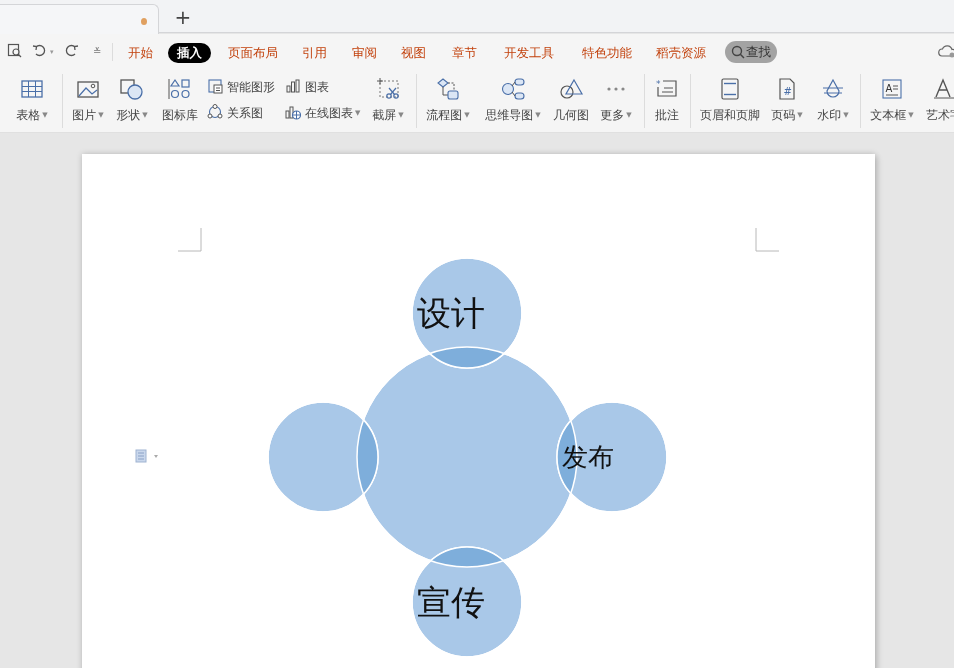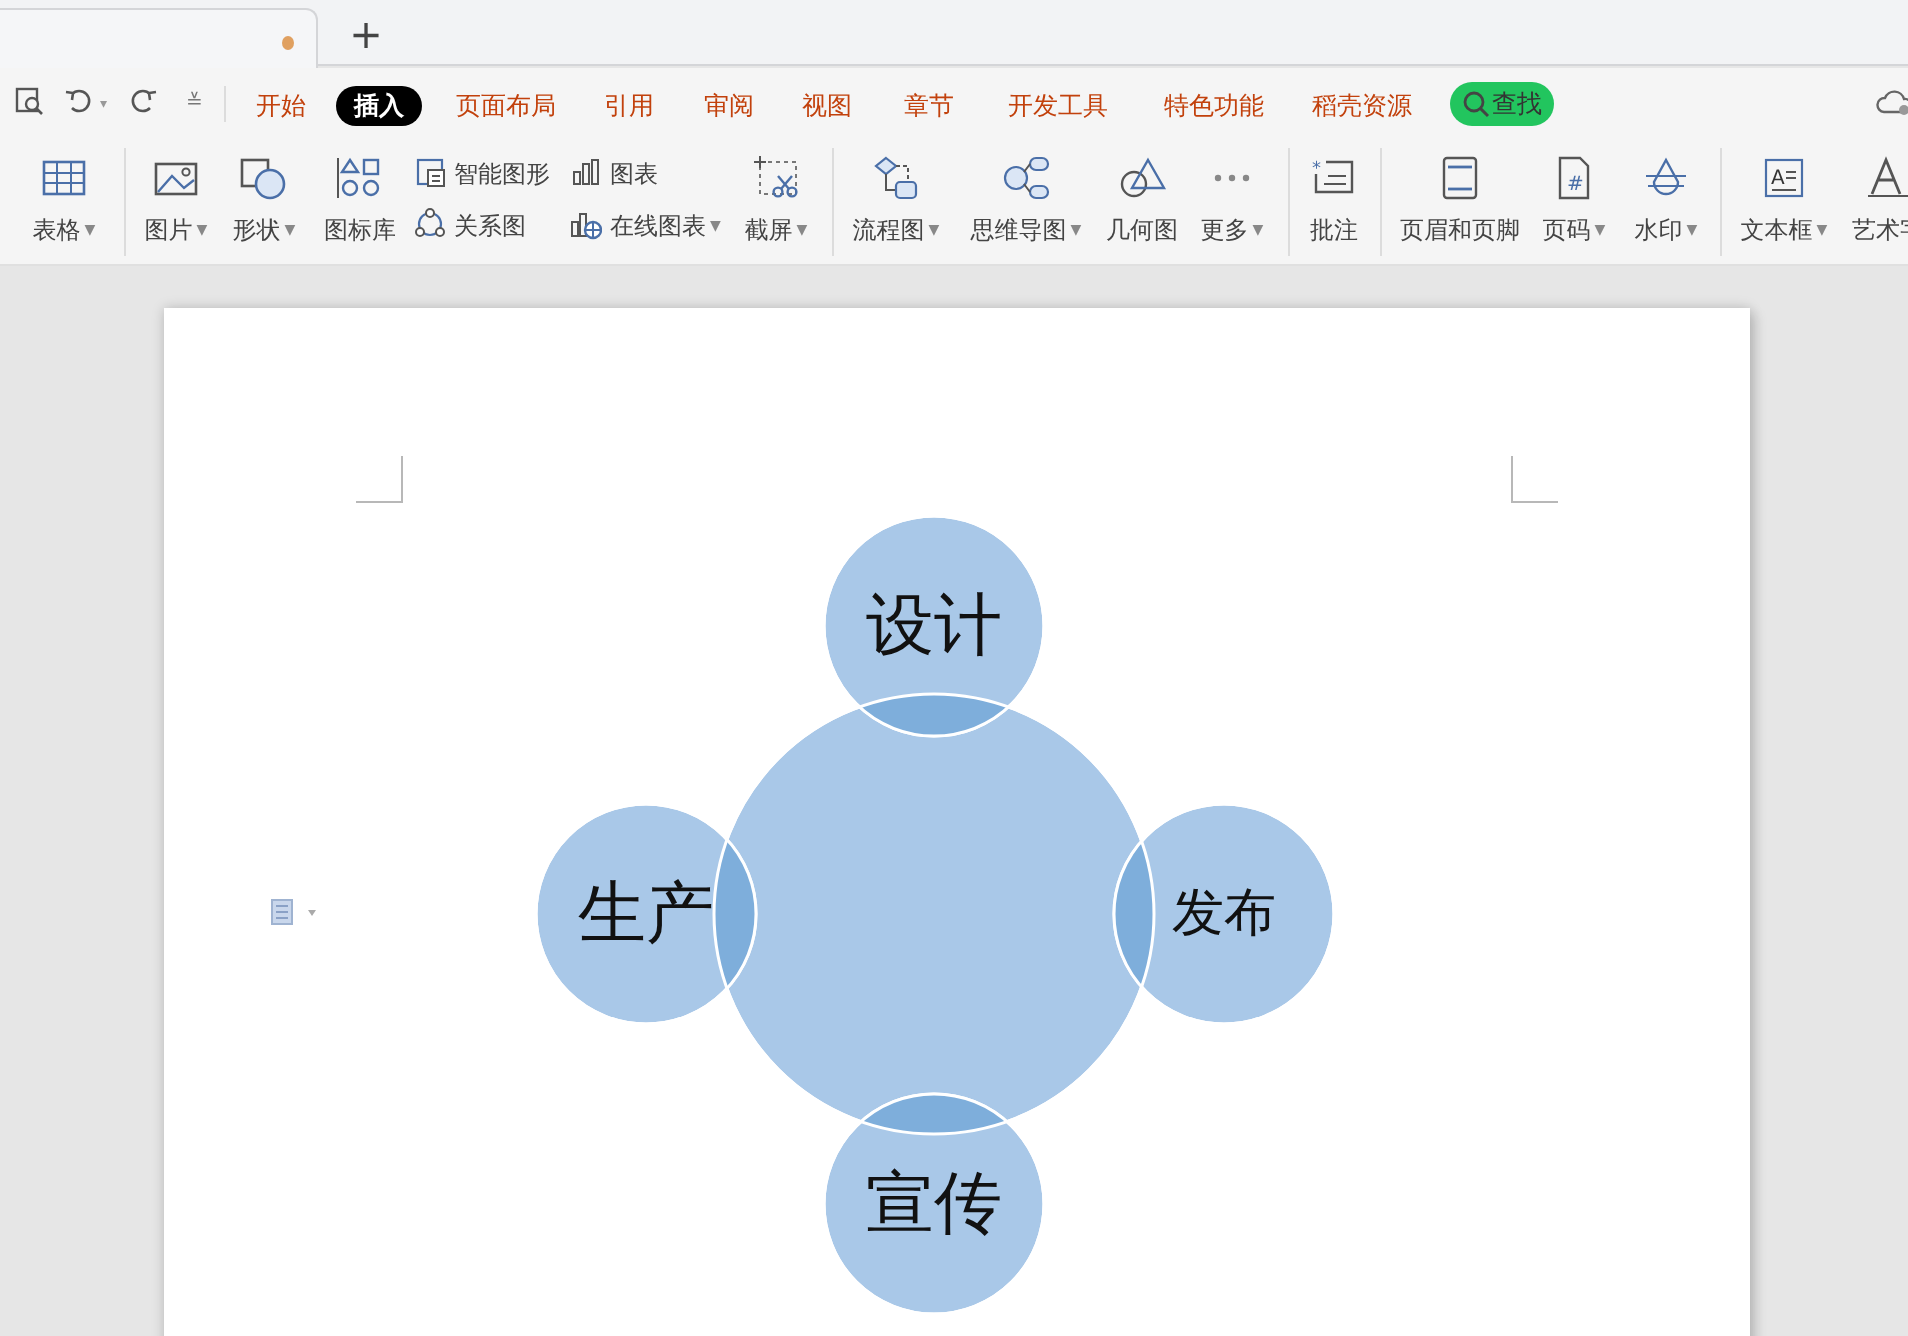--- a/index.html
+++ b/index.html
@@ -5,35 +5,35 @@
 *{box-sizing:border-box;margin:0;padding:0}
 html,body{width:954px;height:668px;overflow:hidden;background:#e6e6e6;font-family:"DejaVu Sans","Liberation Sans",sans-serif;color:#333}
 .tabbar{position:absolute;left:0;top:0;width:954px;height:33px;background:#f2f3f5;border-bottom:1px solid #d4d5d8}
 .doc-tab{position:absolute;left:0;top:4px;width:159px;height:30px;background:#f5f6f8;border:1px solid #d4d5d8;border-bottom:none;border-left:none;border-radius:0 6px 0 0}
 .doc-tab .dot{position:absolute;right:11px;top:13px;width:6px;height:7px;border-radius:50%;background:#e0a060}
 .new-tab{position:absolute;left:173px;top:8px;width:20px;height:20px;font-size:20px;line-height:18px;text-align:center;color:#444}
 .menubar{position:absolute;left:0;top:34px;width:954px;height:36px;background:#f5f5f5}
 .qa{position:absolute;top:9px;height:18px;font-size:14px;color:#555;line-height:18px}
 .menu-item{position:absolute;top:9px;height:20px;font-size:12.5px;line-height:20px;color:#c2410c;white-space:nowrap}
 .menu-item.active{background:#000000;color:#fff;border-radius:10px;padding:0 9px;font-weight:bold}
-.search-pill{position:absolute;left:725px;top:7px;height:22px;width:52px;border-radius:11px;background:#22c55e;font-size:12.5px;line-height:22px;padding-left:6px;color:#333}
+.search-pill{position:absolute;left:725px;top:7px;height:22px;width:52px;border-radius:11px;background:#a3a3a3;font-size:12.5px;line-height:22px;padding-left:6px;color:#333}
 .search-pill svg{vertical-align:-3px;margin-right:1px}
 .vsep{position:absolute;width:1px;background:#dcdcdc}
 .ribbon{position:absolute;left:0;top:70px;width:954px;height:63px;background:#f5f5f5;border-bottom:1px solid #e0e0e0}
 .tool{position:absolute;text-align:center;font-size:12px;color:#444;white-space:nowrap}
 .tool .ic{display:block;margin:0 auto;height:26px}
 .tool .lb{display:block;margin-top:6px;line-height:14px}
 .caret{font-size:7px;color:#888;margin-left:2px;vertical-align:2px}
 .tool-sm{position:absolute;font-size:12px;color:#444;white-space:nowrap;line-height:16px}
 .tool-sm svg{vertical-align:-3px;margin-right:4px}
 .page{position:absolute;left:82px;top:154px;width:793px;height:530px;background:#fff;box-shadow:0 0 6px rgba(0,0,0,.18),3px 3px 6px rgba(0,0,0,.12)}
 .corner{position:absolute;width:24px;height:24px}
 .side-icon{position:absolute;left:135px;top:449px;font-size:10px;color:#9fb3d1}
 .diagram{position:absolute;left:0;top:0}
-.label{position:absolute;font-family:"DejaVu Serif","Liberation Serif",serif;color:#111;text-align:center;white-space:nowrap}
+.label{position:absolute;font-family:"DejaVu Serif","Liberation Serif",serif;color:#111;white-space:nowrap}
 </style>
 </head>
 <body>
 
 <div class="tabbar">
   <div class="doc-tab">
     <span></span>
     <span class="dot"></span>
   </div>
   <div class="new-tab">+</div>
@@ -304,21 +304,20 @@
     </g>
 
     <circle cx="385" cy="303" r="110" fill="none" stroke="#ffffff" stroke-width="1.5"></circle>
     <circle cx="385" cy="159" r="55" fill="none" stroke="#ffffff" stroke-width="1.5"></circle>
     <circle cx="241" cy="303" r="55" fill="none" stroke="#ffffff" stroke-width="1.5"></circle>
     <circle cx="530" cy="303" r="55" fill="none" stroke="#ffffff" stroke-width="1.5"></circle>
     <circle cx="385" cy="448" r="55" fill="none" stroke="#ffffff" stroke-width="1.5"></circle>
   </svg>
 
   <div class="label" style="left:335px;top:137px;width:100px;font-size:34px;line-height:44px">设计</div>
-  <div class="label" style="left:191px;top:281px;width:100px;font-size:34px;line-height:44px">生产</div>
   <div class="label" style="left:480px;top:281px;width:100px;font-size:26px;line-height:44px">发布</div>
   <div class="label" style="left:335px;top:426px;width:100px;font-size:34px;line-height:44px">宣传</div>
 </div>
 
 <div class="side-icon">
   <svg width="24" height="14" viewBox="0 0 24 14">
       <rect x="1" y="1" width="10" height="12" fill="#c9d7ec" stroke="#9fb3d1"></rect>
       <line x1="3" y1="4" x2="9" y2="4" stroke="#8aa1c6"></line>
       <line x1="3" y1="7" x2="9" y2="7" stroke="#8aa1c6"></line>
       <line x1="3" y1="10" x2="9" y2="10" stroke="#8aa1c6"></line>

